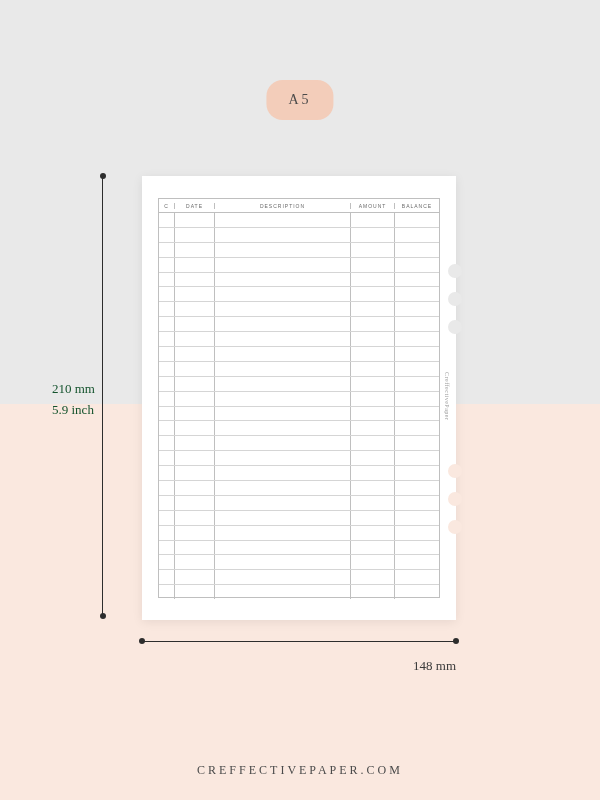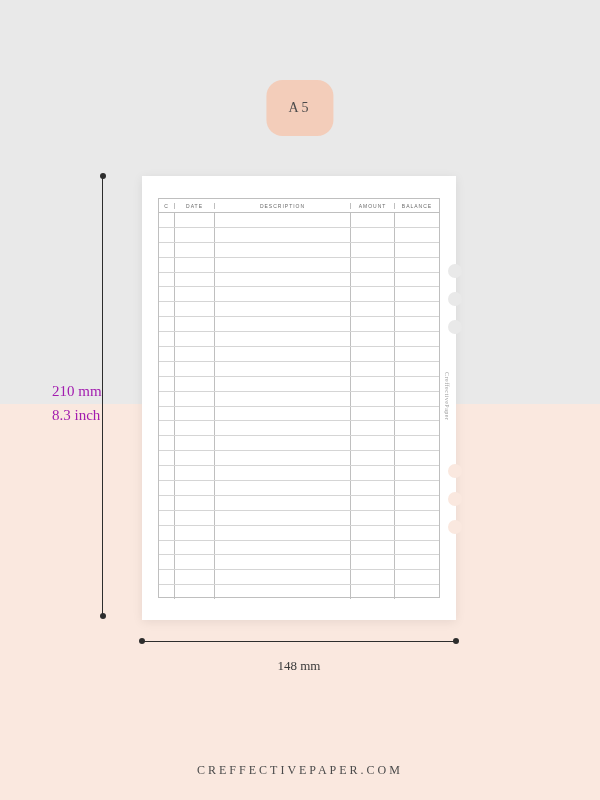--- a/index.html
+++ b/index.html
@@ -24,21 +24,21 @@
   }
   .size-badge {
     position: absolute;
     top: 80px;
     left: 50%;
     transform: translateX(-50%);
     background: #f3cdba;
     color: #4a4a4a;
     font-size: 14px;
     letter-spacing: 3px;
-    padding: 20px 22px;
+    padding: 12px 22px;
     border-radius: 16px;
     font-family: Georgia, serif;
   }
   .diagram {
     position: absolute;
     top: 176px;
     left: 96px;
     width: 440px;
     height: 540px;
   }
@@ -63,22 +63,22 @@
     border-radius: 50%;
     background: #2d2d2d;
   }
   .height-dot-top { left: 3.5px; top: -3px; }
   .height-dot-bottom { left: 3.5px; bottom: -3px; }
   .height-labels {
     position: absolute;
     left: -44px;
     top: 203px;
     text-align: left;
-    color: #a21caf;
-    font-size: 15px;
+    color: #14532d;
+    font-size: 13px;
     line-height: 1.6;
   }
   .width-indicator {
     position: absolute;
     left: 46px;
     top: 460px;
     width: 314px;
     height: 10px;
   }
   .width-line {
@@ -88,21 +88,21 @@
     height: 1px;
     background: #2d2d2d;
   }
   .width-dot-left { top: 2px; left: -3px; }
   .width-dot-right { top: 2px; right: -3px; }
   .width-labels {
     position: absolute;
     left: 46px;
     top: 480px;
     width: 314px;
-    text-align: center;
+    text-align: right;
     color: #3a3a3a;
     font-size: 13px;
     line-height: 1.6;
   }
   .page {
     position: absolute;
     left: 46px;
     top: 0;
     width: 314px;
     height: 444px;
@@ -193,21 +193,21 @@
 
 <div class="diagram">
 
   <div class="height-indicator">
     <div class="height-line"></div>
     <div class="dot height-dot-top"></div>
     <div class="dot height-dot-bottom"></div>
   </div>
   <div class="height-labels">
     <div>210 mm</div>
-    <div>8.3 inch</div>
+    <div>5.9 inch</div>
   </div>
 
   <div class="page">
     <div class="ledger">
       <div class="ledger-header">
         <div class="col-c">C</div>
         <div class="col-date">DATE</div>
         <div class="col-desc">DESCRIPTION</div>
         <div class="col-amount">AMOUNT</div>
         <div class="col-balance">BALANCE</div>

